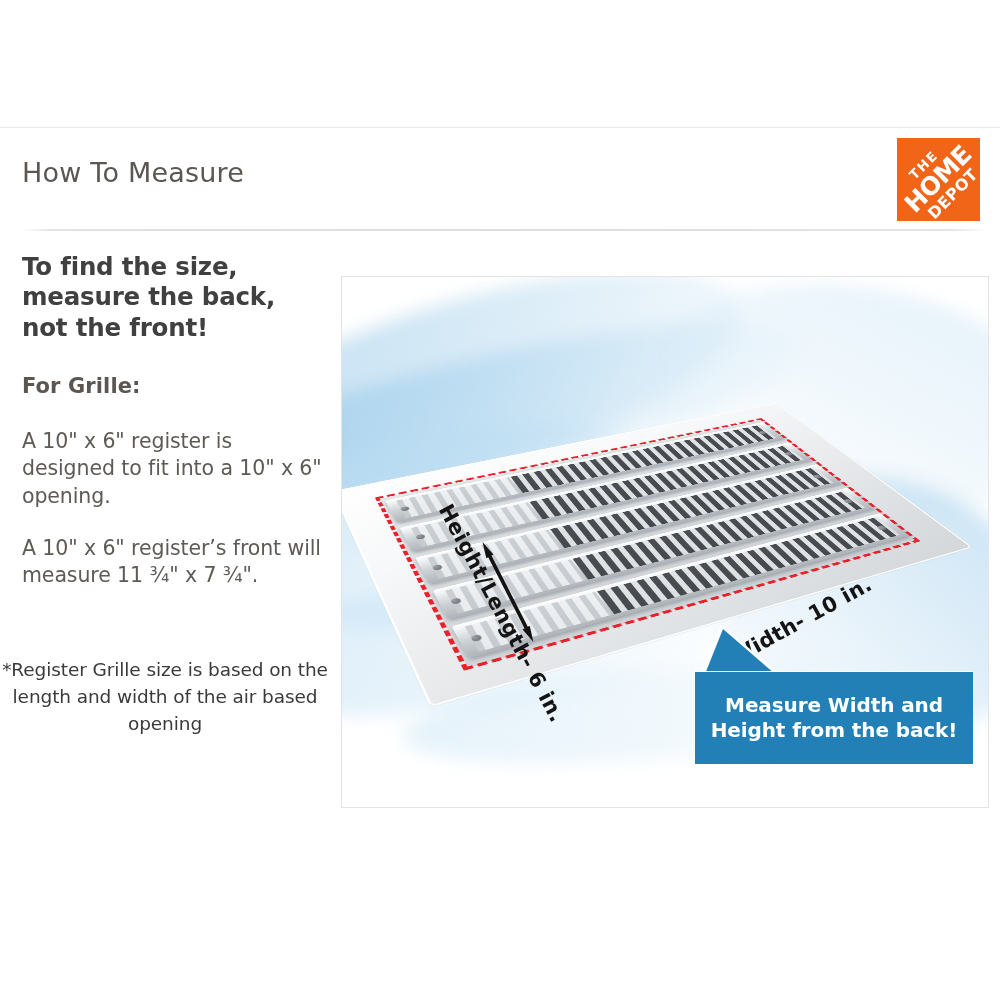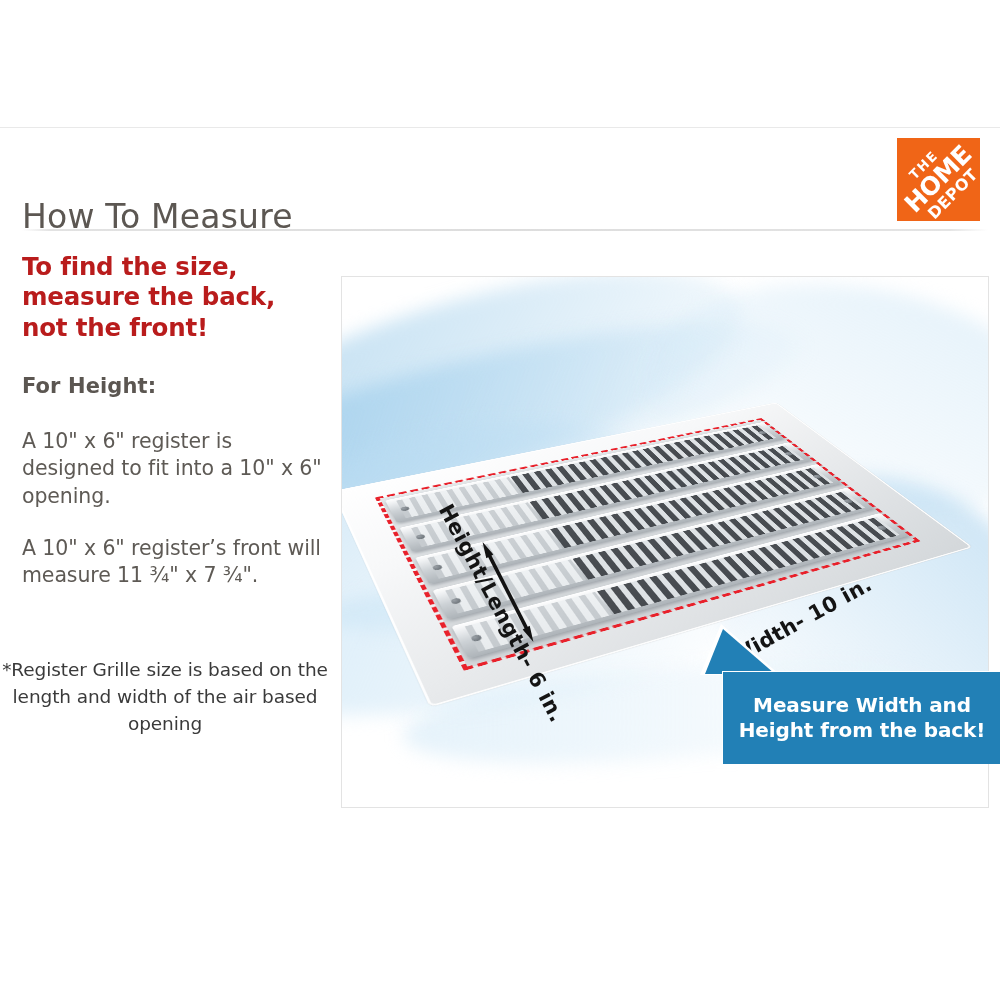--- a/index.html
+++ b/index.html
@@ -21,27 +21,26 @@
     position: absolute;
     left: 0; top: 127px;
     width: 1000px; height: 1px;
     background: #e9e9e9;
   }
 
   
   .page-title {
     position: absolute;
     left: 22px; top: 157px;
-    font-size: 33px;
+    font-size: 27px;
     font-weight: 400;
     letter-spacing: 0.2px;
     color: #5c5752;
     font-family: "DejaVu Sans", "Liberation Sans", sans-serif;
     white-space: nowrap;
-    margin-top: 40px;
   }
 
   .header-rule {
     position: absolute;
     left: 22px; top: 229px;
     width: 966px; height: 2px;
     background: linear-gradient(to right,#ffffff 0%,#e2e2e2 3%,#dddddd 50%,#e4e4e4 96%,#ffffff 100%);
   }
 
   
@@ -85,21 +84,21 @@
     width: 330px;
   }
 
   .lead {
     position: absolute;
     left: 22px; top: 0px;
     width: 300px;
     font-size: 24.5px;
     font-weight: bold;
     line-height: 1.24;
-    color: #b91c1c;
+    color: #404040;
     letter-spacing: -0.2px;
   }
 
   .for-example {
     position: absolute;
     left: 22px; top: 122px;
     font-size: 21px;
     font-weight: bold;
     color: #5b5651;
     letter-spacing: 0.1px;
@@ -330,21 +329,20 @@
     color: #ffffff;
     text-align: center;
     display: flex;
     align-items: center;
     justify-content: center;
     font-size: 20px;
     font-weight: bold;
     line-height: 1.26;
     letter-spacing: -0.1px;
     box-shadow: -1px -1px 0 0 #ffffff;
-    margin-left: 28px;
   }
   .callout-tail {
     position: absolute;
     left: 705px; top: 629px;
     width: 0; height: 0;
     border-left: 18px solid transparent;
     border-right: 52px solid transparent;
     border-bottom: 45px solid #2280b6;
   }
   .callout-tail-outline {
@@ -368,21 +366,21 @@
     <div class="hd-the">THE</div>
     <div class="hd-home">HOME</div>
     <div class="hd-depot">DEPOT</div>
   </div>
 </div>
 
 <div class="header-rule"></div>
 
 <div class="left-col">
   <div class="lead">To find the size, measure the back, not the front!</div>
-  <div class="for-example">For Height:</div>
+  <div class="for-example">For Grille:</div>
   <div class="para para-1">A 10" x 6" register is designed to fit into a 10" x 6" opening.</div>
   <div class="para para-2">A 10" x 6" register’s front will measure 11 ¾" x 7 ¾".</div>
   <div class="footnote">*Register Grille size is based on the length and width of the air based opening</div>
 </div>
 
 <div class="image-panel">
 
   <div class="panel-bg">
     <div class="swoosh sw1"></div>
     <div class="swoosh sw2"></div>

